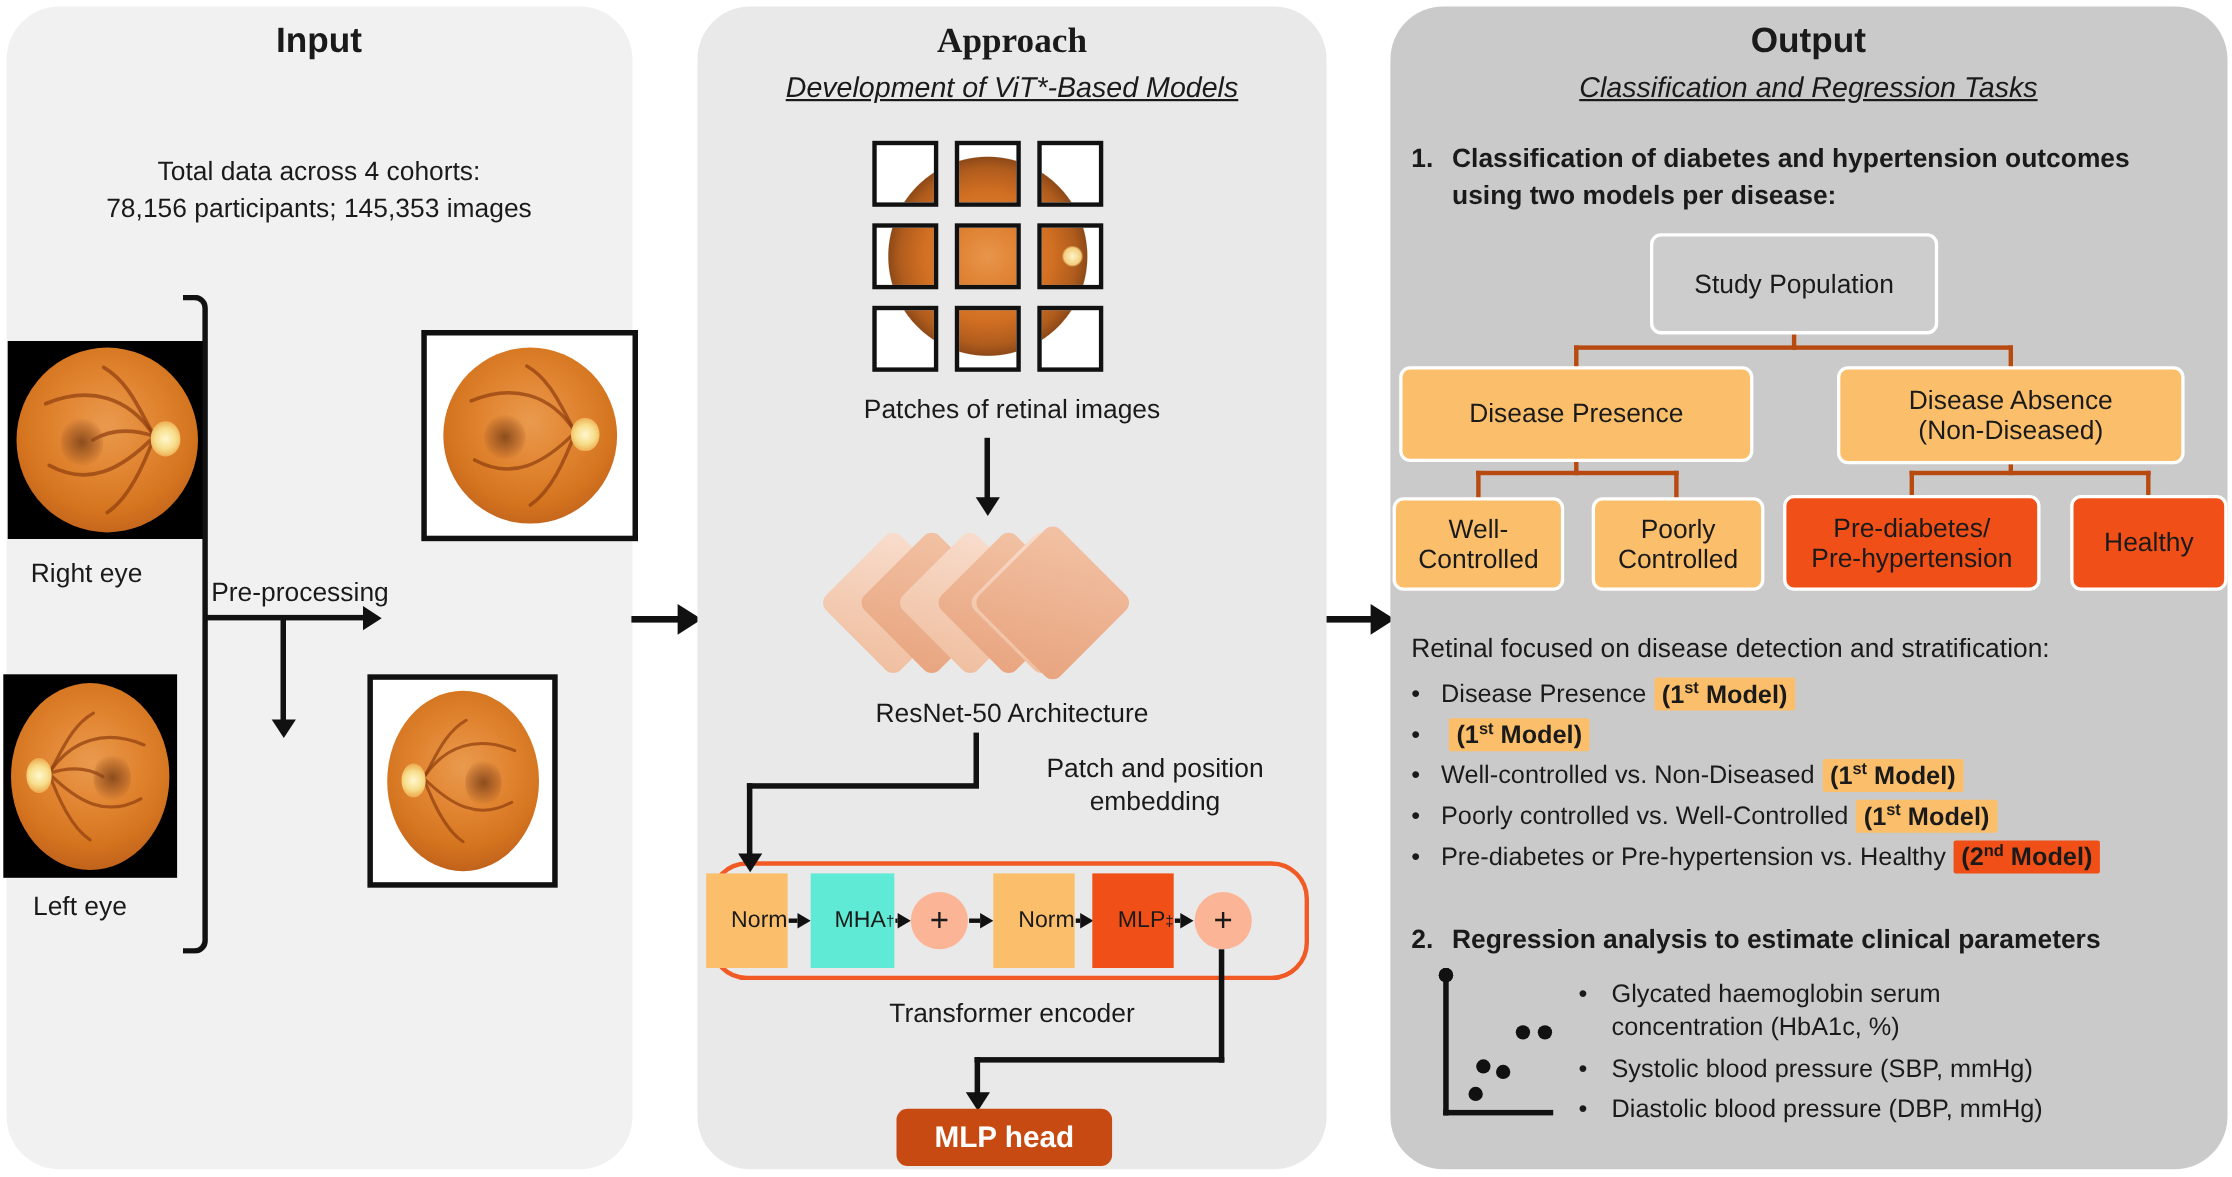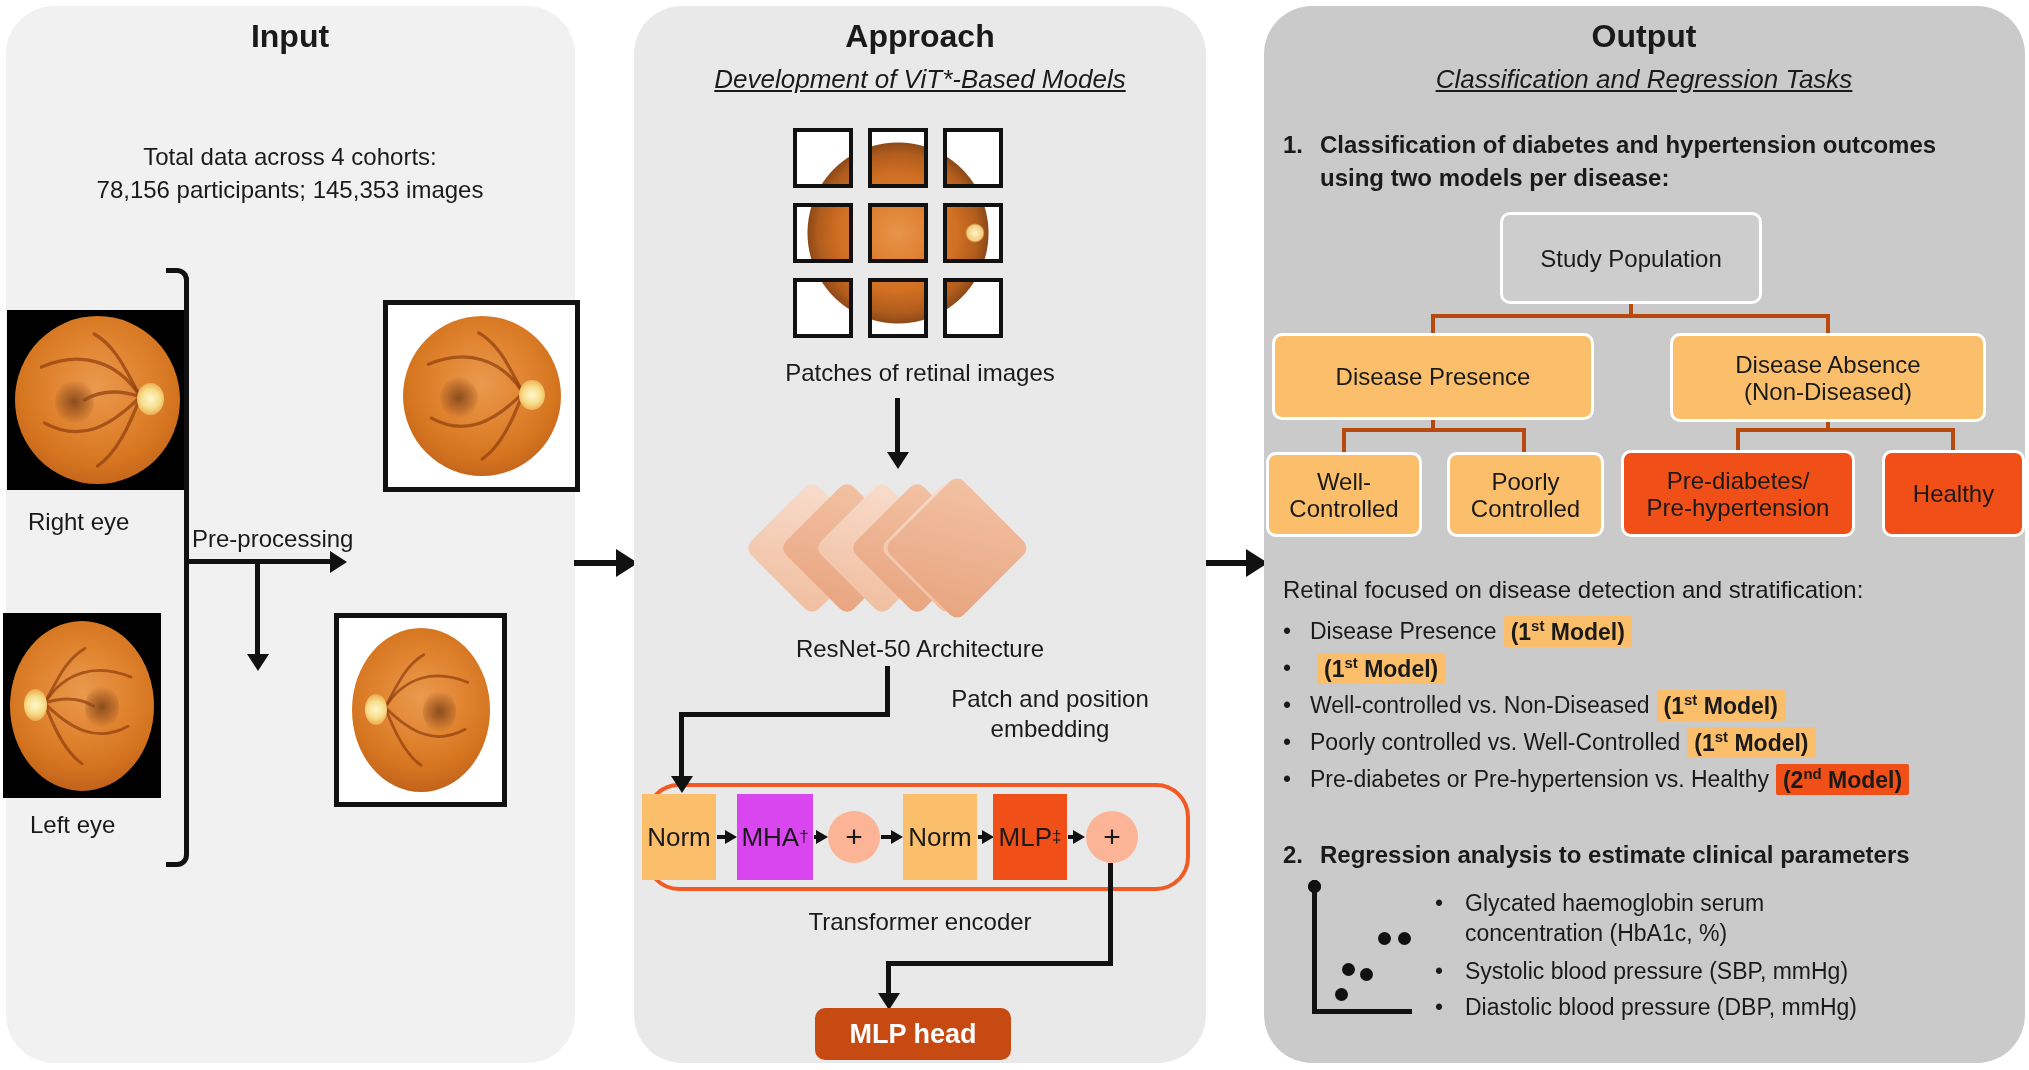--- a/index.html
+++ b/index.html
@@ -50,21 +50,21 @@
      radial-gradient(circle 100px at -49px 26px,#E8954B 0%,#DF8132 30%,#D06E22 60%,#B05C1D 80%,#8F4A18 90%,rgba(255,255,255,0) 91%);}
   .tile:nth-child(7){left:0;top:150px;background-image:radial-gradient(circle 100px at 101px -49px,#E8954B 0%,#DF8132 30%,#D06E22 60%,#B05C1D 80%,#8F4A18 90%,rgba(255,255,255,0) 91%);}
   .tile:nth-child(8){left:75px;top:150px;background-image:radial-gradient(circle 100px at 26px -49px,#E8954B 0%,#DF8132 30%,#D06E22 60%,#B05C1D 80%,#8F4A18 90%,rgba(255,255,255,0) 91%);}
   .tile:nth-child(9){left:150px;top:150px;background-image:radial-gradient(circle 100px at -49px -49px,#E8954B 0%,#DF8132 30%,#D06E22 60%,#B05C1D 80%,#8F4A18 90%,rgba(255,255,255,0) 91%);}
   
   .dia{position:absolute;width:96px;height:96px;transform:rotate(45deg);border-radius:10px;}
   .dia:nth-child(odd){background:linear-gradient(150deg,#F8DDCD,#F0BE9F);}
   .dia:nth-child(even){background:linear-gradient(150deg,#F2C2A4,#E8A47F);}
   
   #encoder{position:absolute;left:645px;top:783px;width:545px;height:108px;border:4px solid #F15A24;border-radius:34px;box-sizing:border-box;}
-  .ebox{position:absolute;top:794px;height:86px;display:flex;align-items:center;justify-content:center;font-size:26px;}
+  .ebox{position:absolute;top:794px;height:86px;display:flex;align-items:center;justify-content:flex-end;font-size:21px;}
   .ecirc{position:absolute;top:811px;width:52px;height:52px;border-radius:50%;background:#FBB596;display:flex;align-items:center;justify-content:center;font-size:30px;}
   sup{font-size:0.65em;}
   #mlp-head{position:absolute;left:815px;top:1008px;width:196px;height:52px;background:#C74A12;border-radius:10px;
      color:#fff;font-size:27px;font-weight:600;display:flex;align-items:center;justify-content:center;}
   
   .obox{position:absolute;border:3px solid #fff;border-radius:10px;box-sizing:border-box;
      display:flex;flex-direction:column;align-items:center;justify-content:center;text-align:center;
      font-size:24px;line-height:27px;}
   .obox.gray{background:#CDCDCD;} .obox.lt{background:#FBBF6C;} .obox.rd{background:#F04F17;}
   .conn{position:absolute;background:#B8490F;}
@@ -158,21 +158,21 @@
       <div class="macula"></div>
     </div>
   </div>
 
   <div class="blk" style="left:574px;top:560px;width:44px;height:6px;"></div>
   <div class="bighead-r" style="left:616px;top:549px;"></div>
   <div class="blk" style="left:1204px;top:560px;width:44px;height:6px;"></div>
   <div class="bighead-r" style="left:1246px;top:549px;"></div>
 
   <div class="panel" id="p-approach"></div>
-  <div class="ptitle" style="left:684px;top:18px;width:472px;">Approach</div>
+  <div class="ptitle" style="left:684px;top:18px;width:472px;font-family:Liberation Serif, serif;">Approach</div>
   <div class="psub" style="left:664px;top:64px;width:512px;">Development of ViT*-Based Models</div>
 
   <div id="grid">
     <div class="tile"></div>
       <div class="tile"></div>
       <div class="tile"></div>
     <div class="tile"></div>
       <div class="tile"></div>
       <div class="tile"></div>
     <div class="tile"></div>
@@ -202,21 +202,21 @@
     <div>Patch and position</div>
     <div>embedding</div>
   </div>
 
   <div id="encoder"></div>
   <div class="ebox" style="left:642px;width:74px;background:#FBBF6C;">
       <span>Norm</span>
     </div>
   <div class="blk" style="left:717px;top:835px;width:8px;height:4px;"></div>
   <div class="shead-r" style="left:725px;top:830px;"></div>
-  <div class="ebox" style="left:737px;width:76px;background:#d946ef;">
+  <div class="ebox" style="left:737px;width:76px;background:#5eead4;">
       <span>MHA</span>
       <sup>†</sup>
     </div>
   <div class="blk" style="left:814px;top:835px;width:2px;height:4px;"></div>
   <div class="shead-r" style="left:816px;top:830px;"></div>
   <div class="ecirc" style="left:828px;">
       <span>+</span>
     </div>
   <div class="blk" style="left:881px;top:835px;width:10px;height:4px;"></div>
   <div class="shead-r" style="left:891px;top:830px;"></div>

